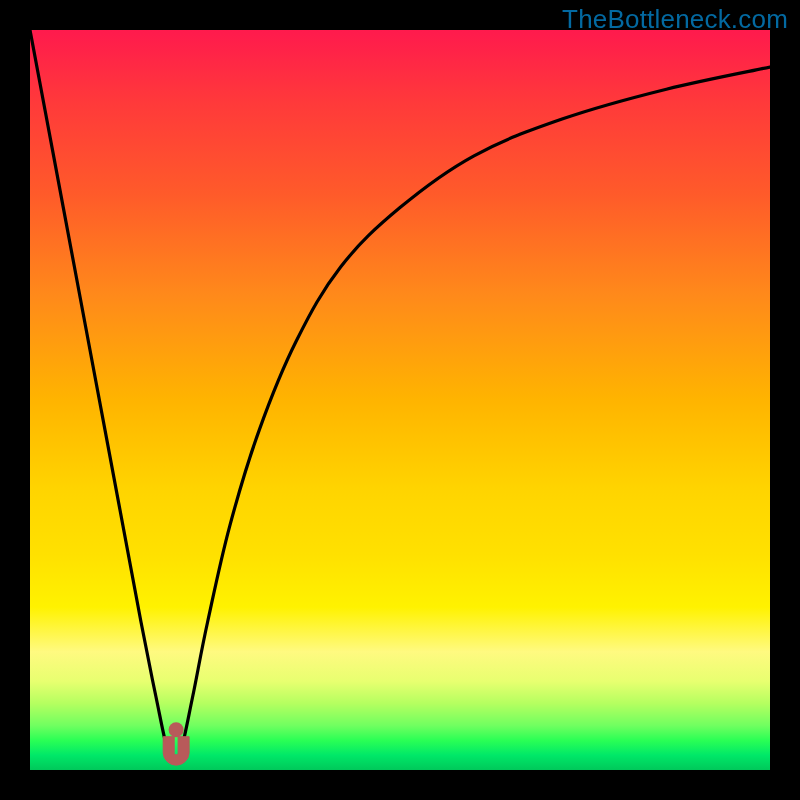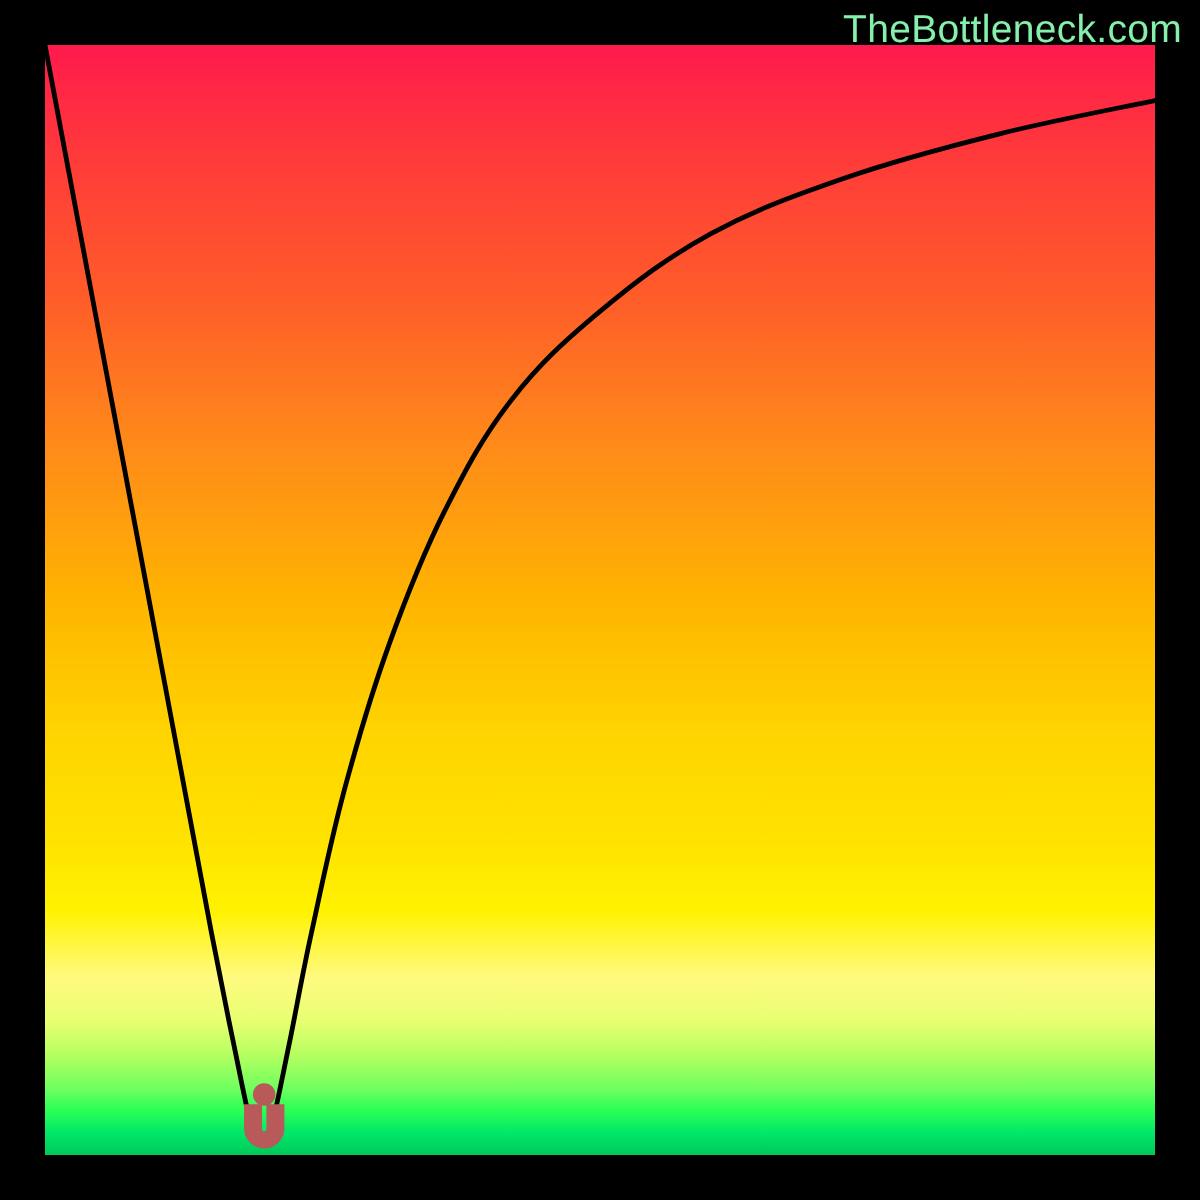--- a/index.html
+++ b/index.html
@@ -48,21 +48,21 @@
     position: absolute;
     left: 0;
     top: 0;
     width: 740px;
     height: 740px;
   }
   .watermark {
     position: absolute;
     top: 4px;
     right: 12px;
-    color: #86efac;
+    color: #0369a1;
     font-size: 26px;
     font-weight: 400;
     letter-spacing: 0.2px;
     z-index: 5;
   }
 </style>
 </head>
 <body>
 
 <div class="watermark">TheBottleneck.com</div>

